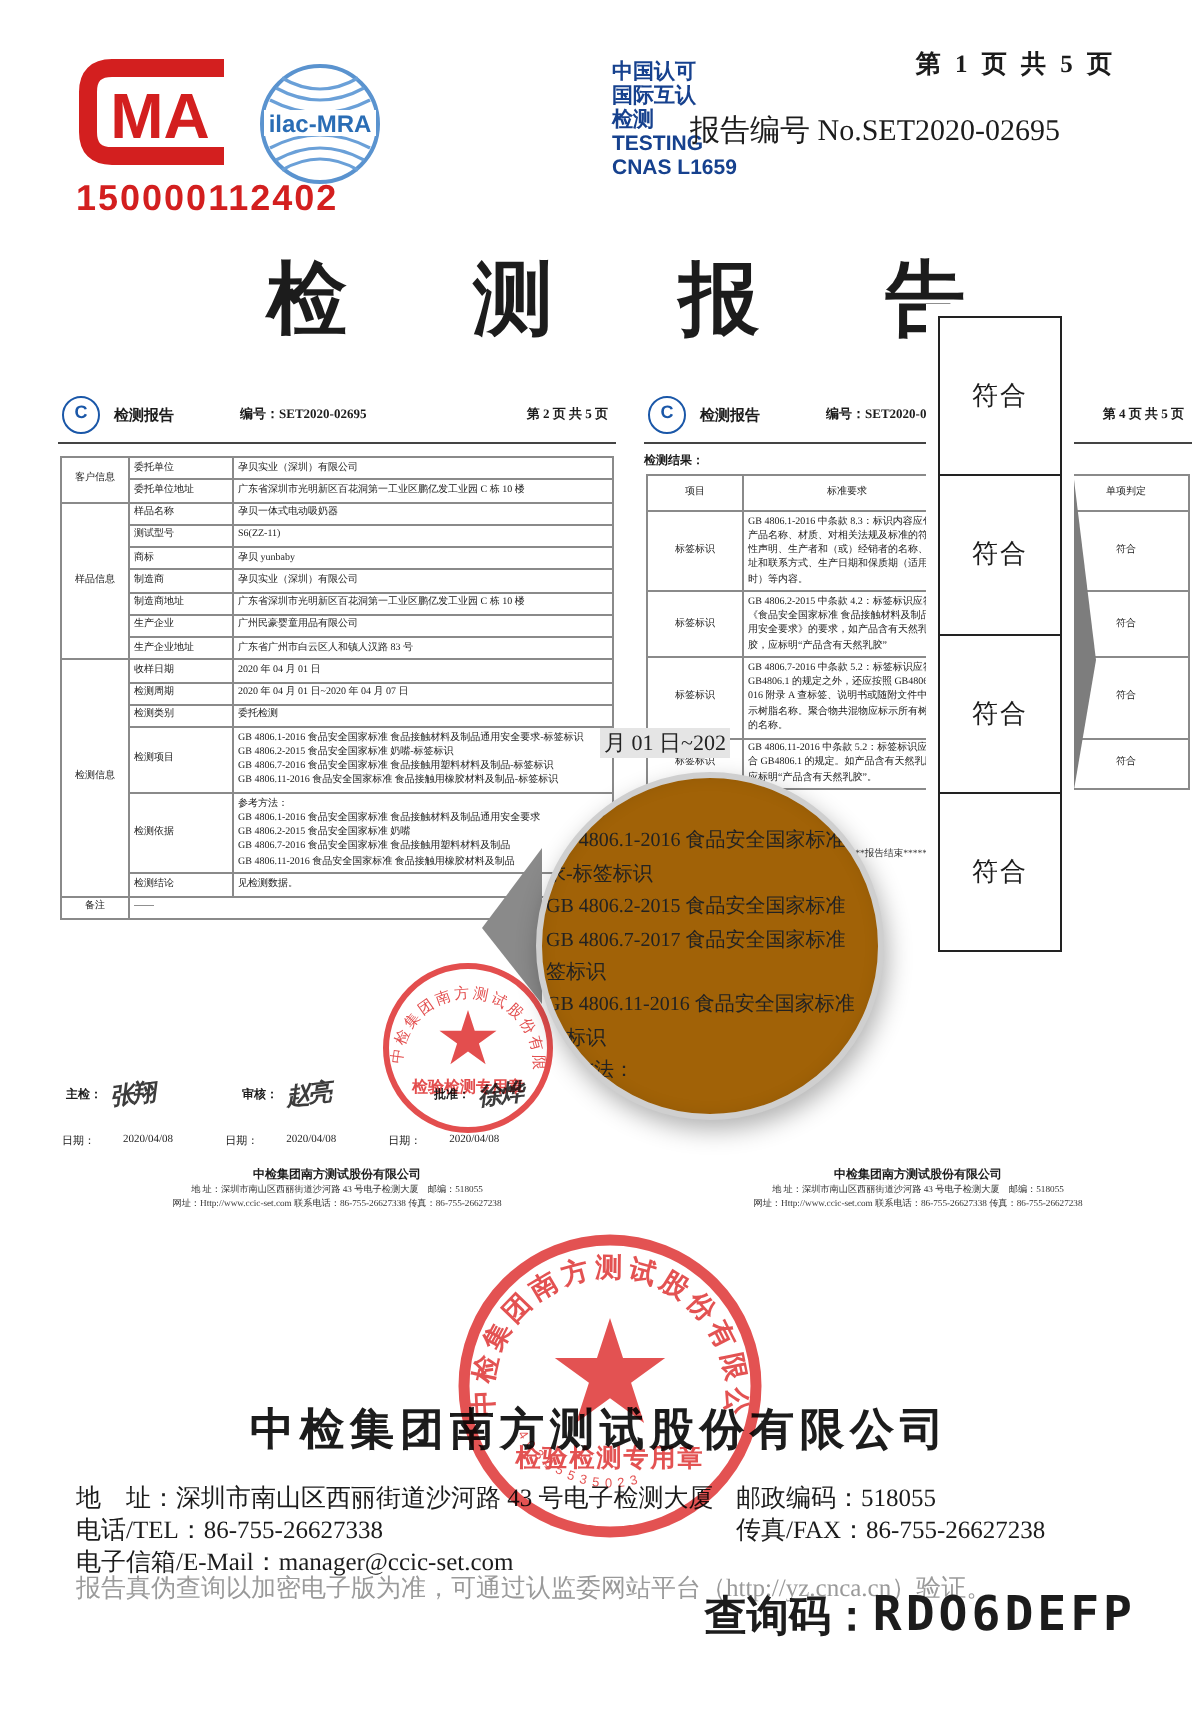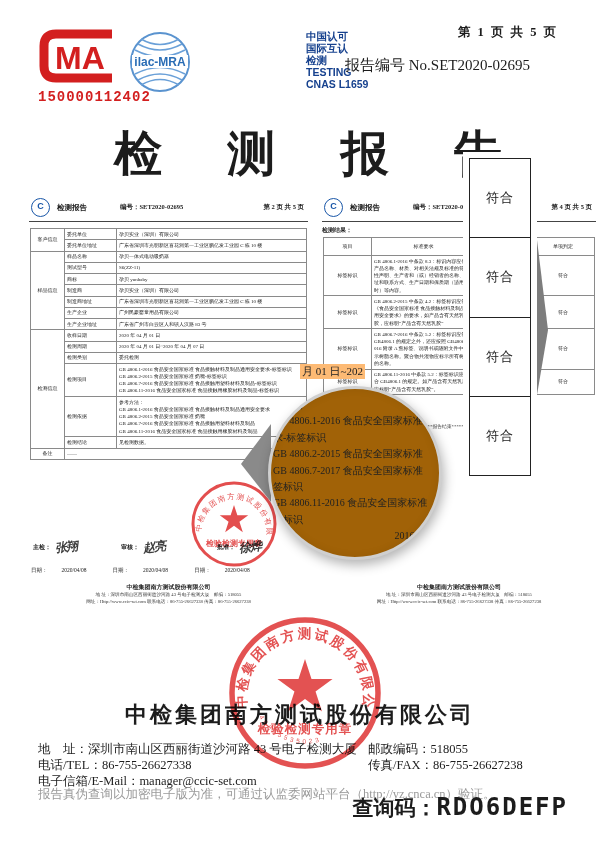--- a/index.html
+++ b/index.html
@@ -1,28 +1,28 @@
 <!DOCTYPE html>
 <html><head>
 <meta charset="utf-8">
 <style>
   html,body{margin:0;padding:0;background:#ffffff;}
   .sheet{position:relative;width:600px;height:863px;background:#fff;overflow:hidden;
          font-family:"Liberation Serif","DejaVu Serif",serif;color:#1c1c1c;}
   .abs{position:absolute;}
 
   
-  .cma-num{position:absolute;left:38px;top:89px;color:#d31f1f;font-family:Liberation Mono, monospace;
-           font-weight:bold;font-size:14px;letter-spacing:1px;}
+  .cma-num{position:absolute;left:38px;top:89px;color:#d31f1f;font-family:Liberation Sans, sans-serif;
+           font-weight:bold;font-size:18px;letter-spacing:1px;}
   .accred{position:absolute;left:306px;top:30px;color:#16418e;font-family:"Liberation Sans",sans-serif;
           font-weight:bold;font-size:10.5px;line-height:12px;}
   .page-ind{position:absolute;right:42px;top:24px;font-weight:bold;font-size:12.5px;letter-spacing:2px;}
   .report-no{position:absolute;left:345px;top:56px;font-size:15px;}
 
-  .main-title{position:absolute;left:0;right:0;top:122px;text-align:center;font-size:48px;font-weight:bold;
+  .main-title{position:absolute;left:0;right:0;top:122px;text-align:center;font-size:40px;font-weight:bold;
               letter-spacing:26px;text-indent:26px;font-family:"Liberation Sans","DejaVu Sans",sans-serif;margin-left:16px;}
 
   
   .mini-page{position:absolute;background:#fff;font-size:5px;}
   .mini-head{position:absolute;top:0;left:0;right:0;height:26px;}
   .mini-logo{position:absolute;left:6px;top:3px;width:17px;height:17px;border:1.6px solid #1a57a8;border-radius:50%;
              color:#1a57a8;font-family:"Liberation Sans",sans-serif;font-weight:bold;font-size:9px;line-height:14px;text-align:center;}
   .mini-doc-label{position:absolute;left:32px;top:8px;font-weight:bold;font-size:7.5px;font-family:"Liberation Sans",sans-serif;}
   .mini-no{position:absolute;left:95px;top:8px;font-weight:bold;font-size:6.5px;}
   .mini-pg{position:absolute;right:8px;top:8px;font-weight:bold;font-size:6.5px;}
@@ -50,21 +50,21 @@
 
   
   .popout{position:absolute;left:469px;top:158px;width:60px;height:316px;background:#fff;border:1.2px solid #222;
           box-shadow:0 0 0 6px #ffffff;z-index:6;display:flex;flex-direction:column;}
   .popout .cell{flex:1;border-bottom:1.2px solid #222;display:flex;align-items:center;justify-content:center;
                 font-size:13px;letter-spacing:1px;}
   .popout .cell:last-child{border-bottom:none;}
   .popout-shadow{position:absolute;left:528px;top:162px;z-index:5;}
 
   
-  .mag-fragment{position:absolute;left:300px;top:364px;font-size:11px;z-index:7;color:#222;background:#fdba74;padding:0 2px;}
+  .mag-fragment{position:absolute;left:300px;top:364px;font-size:11px;z-index:7;color:#222;background:#e5e5e5;padding:0 2px;}
   .magnifier{position:absolute;left:268px;top:386px;width:168px;height:168px;border-radius:50%;
              border:3px solid #cfcfcf;background:#a16207;z-index:8;overflow:hidden;
              box-shadow:2px 5px 12px rgba(0,0,0,.30), inset 0 0 8px rgba(0,0,0,.08);}
   .mag-inner{position:absolute;left:2px;top:8px;width:164px;}
   .mag-line{font-size:10px;line-height:16.4px;white-space:nowrap;color:#222;}
   .mag-pointer{position:absolute;left:241px;top:424px;z-index:7;}
 
   
   .stamp{mix-blend-mode:multiply;}
 
@@ -314,20 +314,21 @@
   <div class="magnifier">
     <div class="mag-inner">
       <div class="mag-line">托检测</div>
       <div class="mag-line">GB 4806.1-2016 食品安全国家标准</div>
       <div class="mag-line">求-标签标识</div>
       <div class="mag-line">GB 4806.2-2015 食品安全国家标准</div>
       <div class="mag-line">GB 4806.7-2017 食品安全国家标准</div>
       <div class="mag-line">签标识</div>
       <div class="mag-line">GB 4806.11-2016 食品安全国家标准</div>
       <div class="mag-line">签标识</div>
+      <div class="mag-line" style="padding-left:14px;">方法：</div>
       <div class="mag-line" style="padding-left:30px;text-align:right;">2016 食品</div>
     </div>
   </div>
 
   <svg class="abs stamp" style="left:188px;top:478px;z-index:4;opacity:.9;" width="92" height="92" viewBox="0 0 92 92">
     <circle cx="46" cy="46" r="41" fill="none" stroke="#e03a3a" stroke-width="3"></circle>
     <polygon transform="translate(46,42) scale(15)" fill="#e03a3a" points="0,-1 0.2245,-0.309 0.951,-0.309 0.3633,0.118 0.5878,0.809 0,0.382 -0.5878,0.809 -0.3633,0.118 -0.951,-0.309 -0.2245,-0.309"></polygon>
     <defs>
         <path id="arcS" d="M 13 54 A 33 33 0 1 1 79 54"></path>
       </defs>

